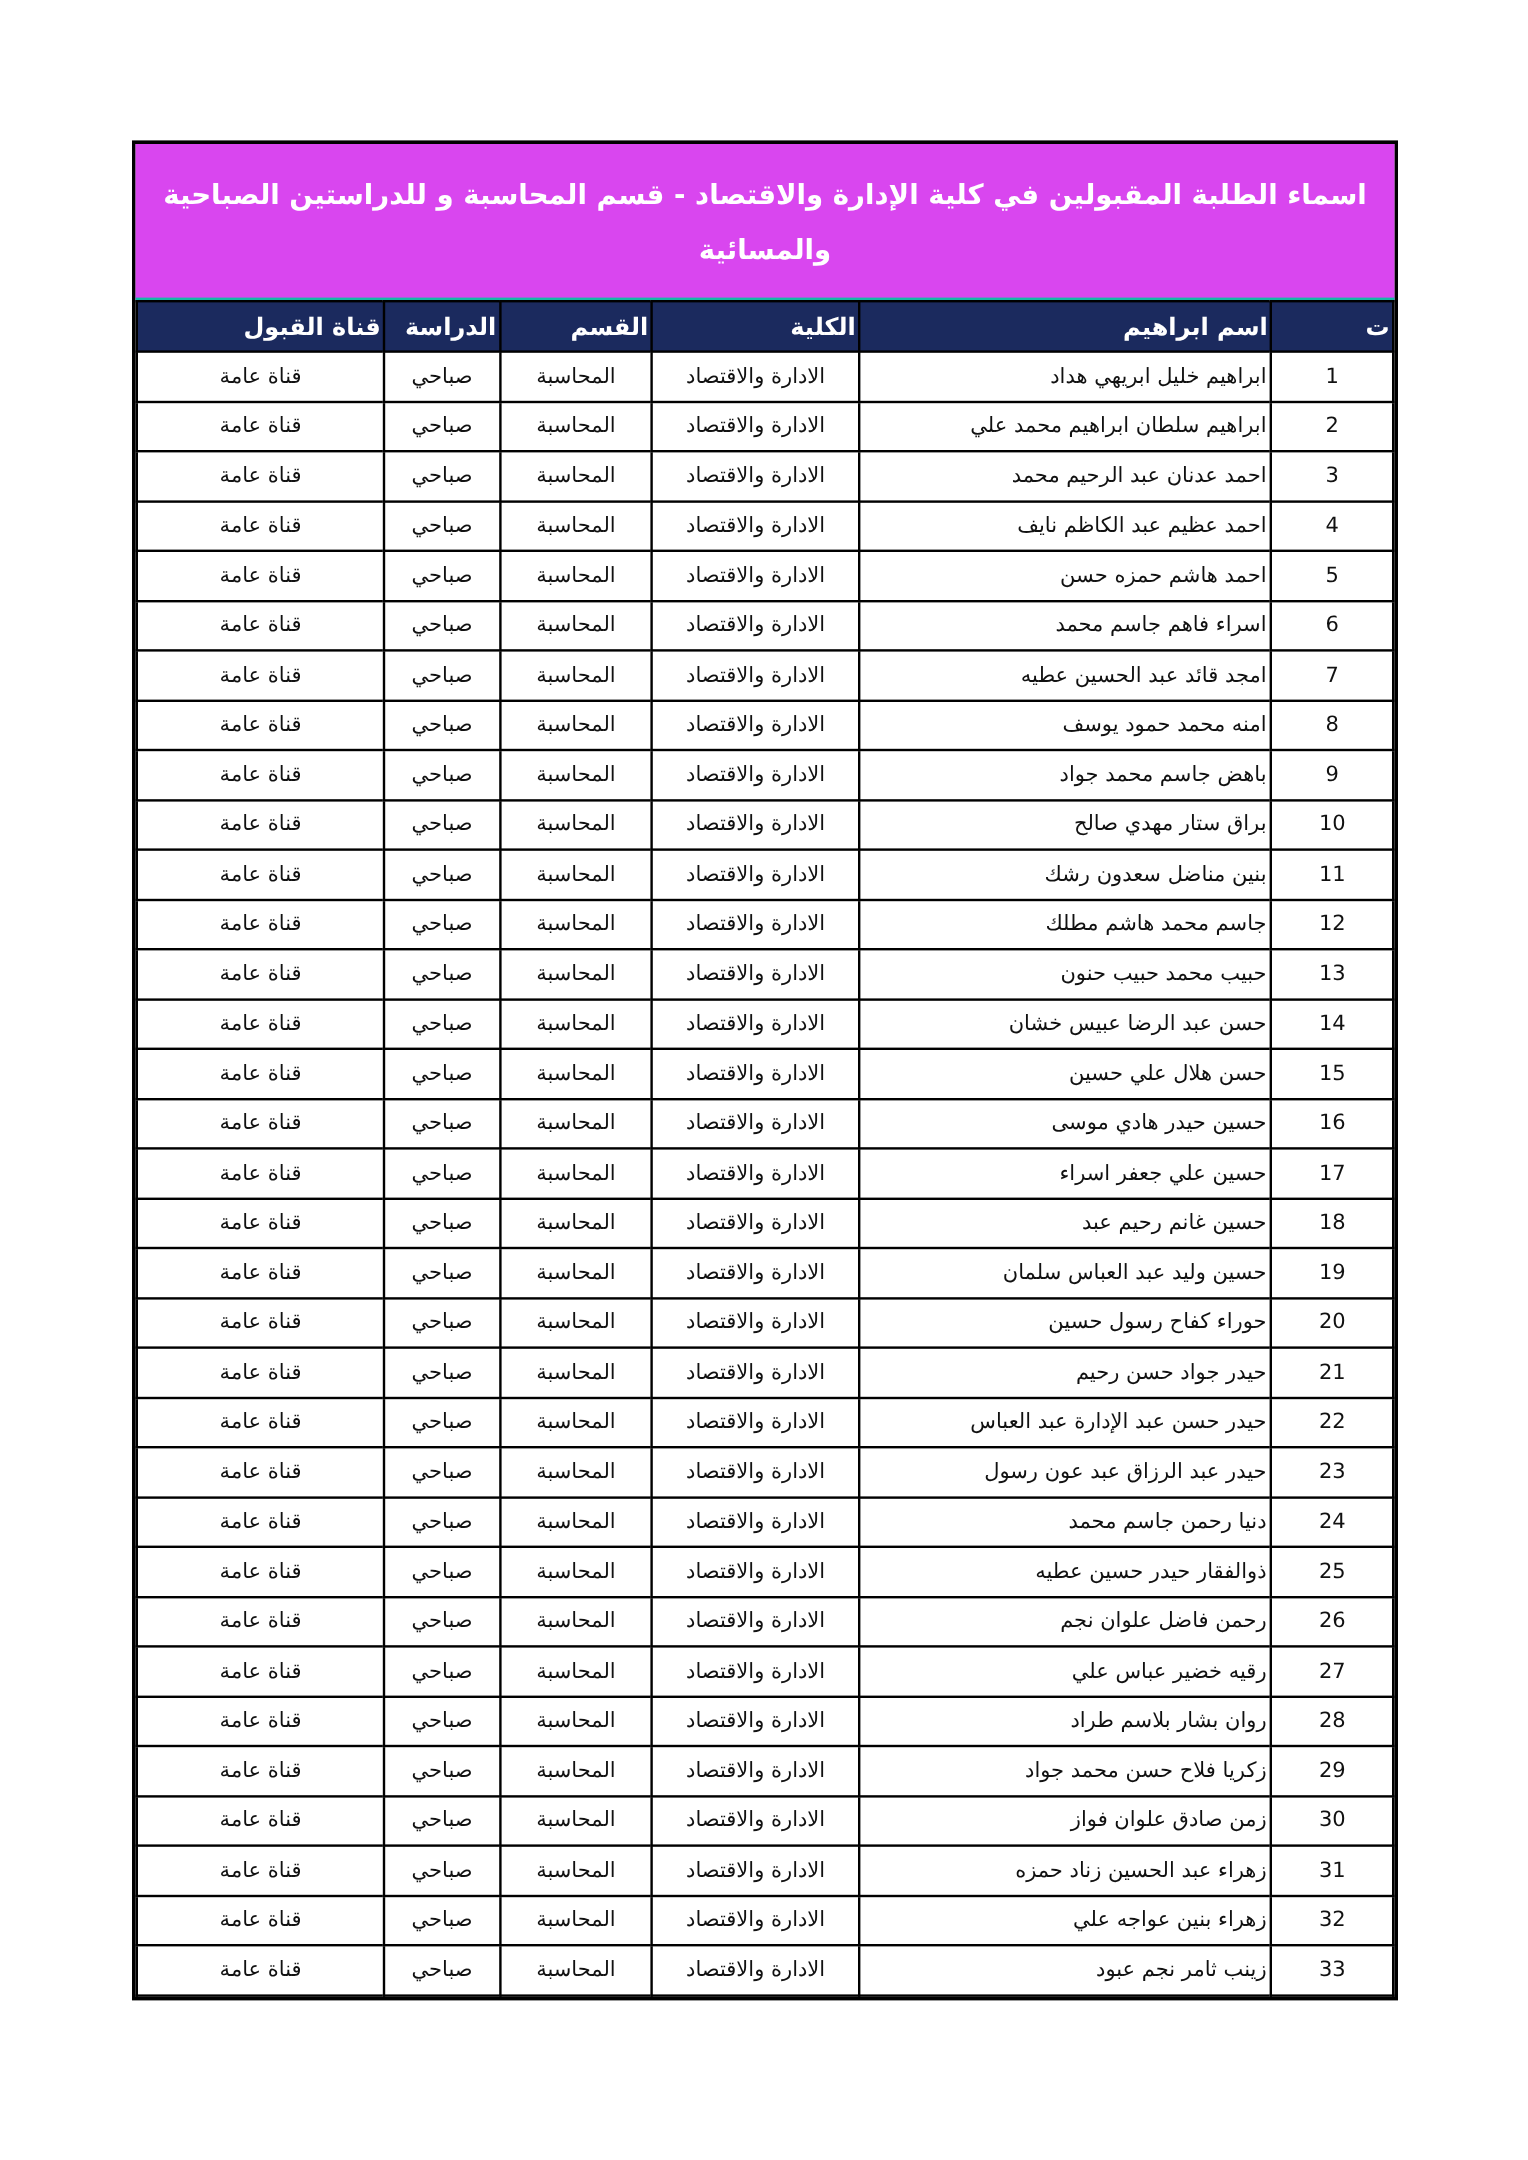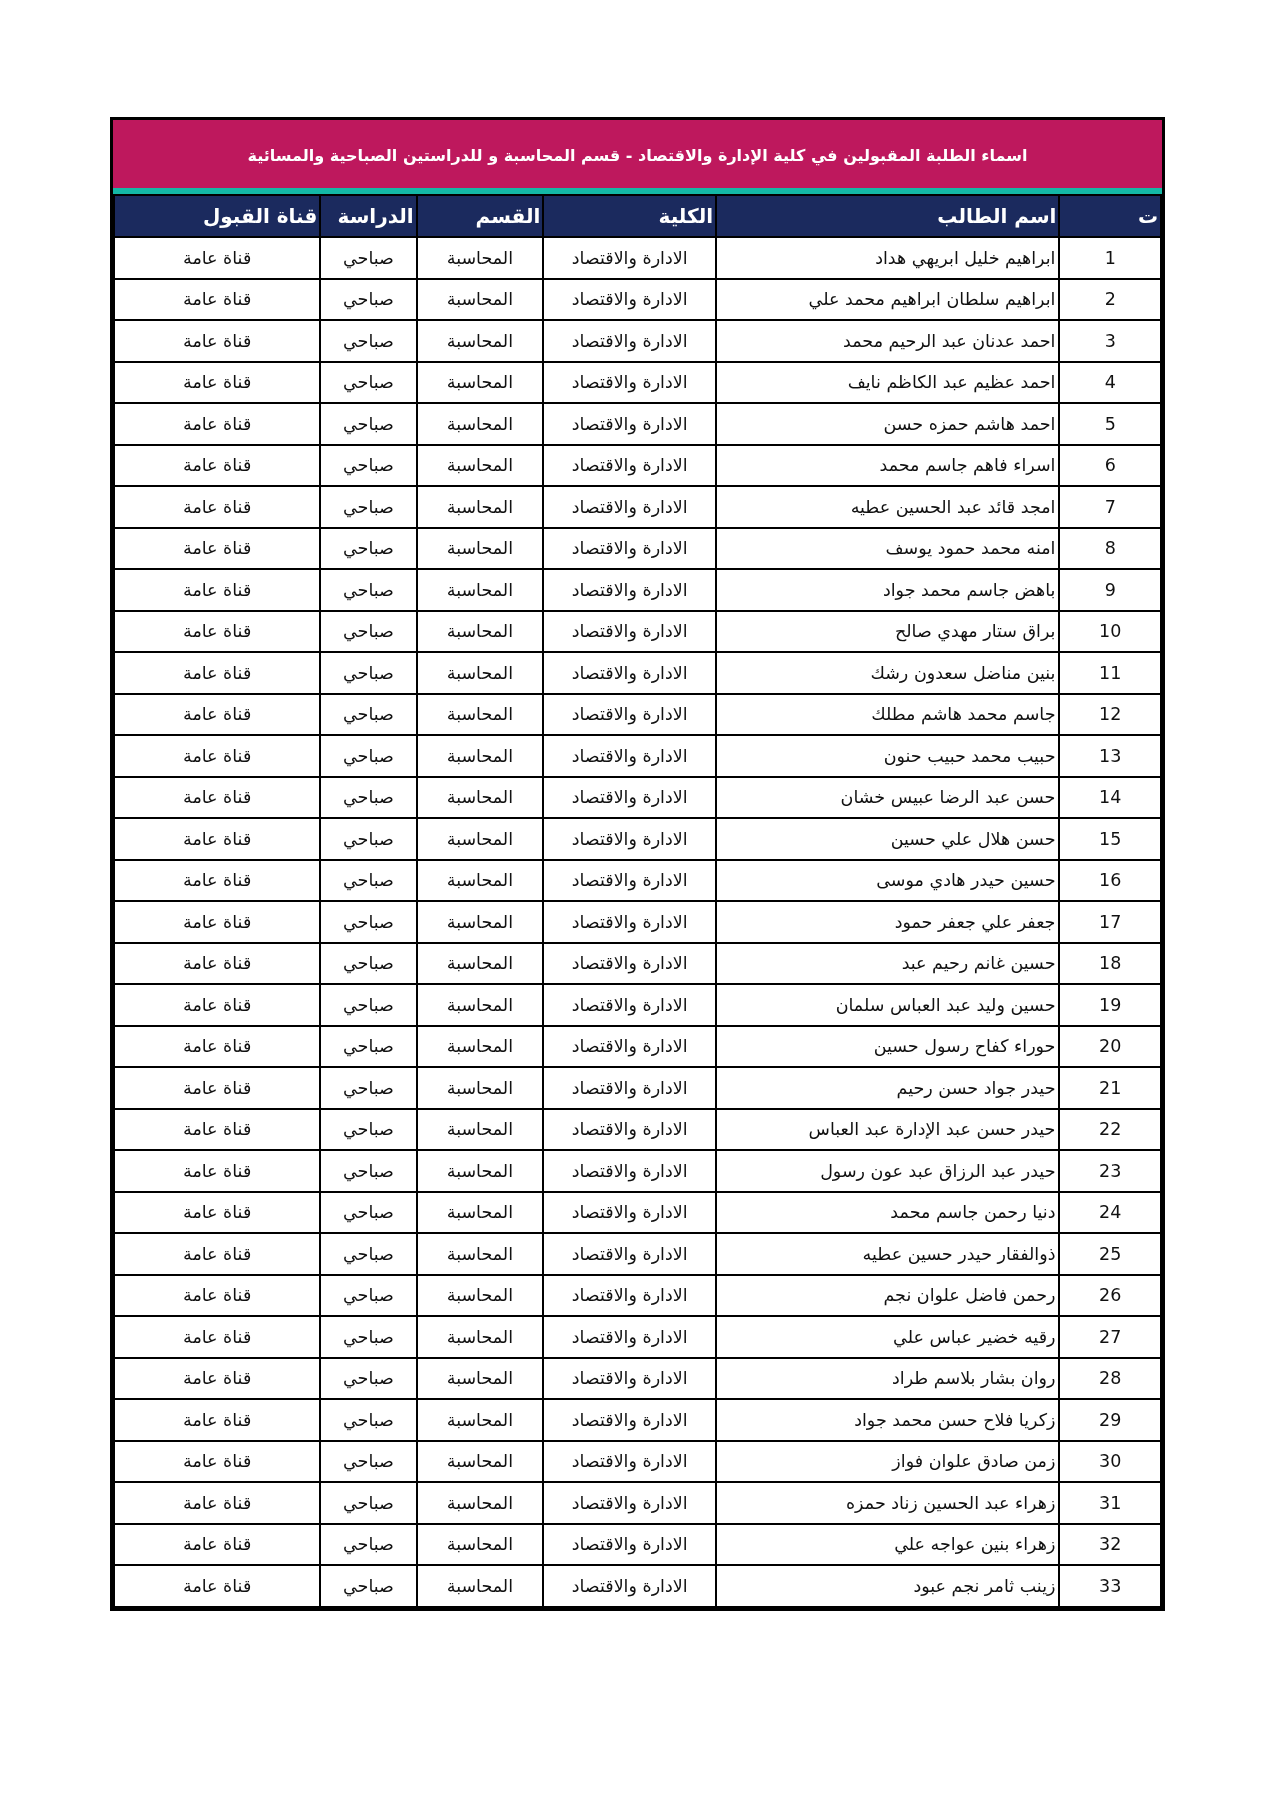--- a/index.html
+++ b/index.html
@@ -18,27 +18,27 @@
   .doc-table-wrap {
     position: absolute;
     left: 110px;
     top: 117px;
     width: 1055px;
     border: 3px solid #000000;
     box-sizing: border-box;
     direction: rtl;
   }
   .title-block {
-    background: #be185d;
+    background: #d946ef;
     color: #ffffff;
     text-align: center;
     font-weight: bold;
-    font-size: 16px;
+    font-size: 23px;
     padding: 20px 14px 16px 14px;
-    border-bottom: 6px solid #14b8a6;
+    border-bottom: 2px solid #14b8a6;
     direction: rtl;
   }
   .title-block .t-line {
     line-height: 2.0;
   }
   table.students {
     width: 100%;
     border-collapse: collapse;
     table-layout: fixed;
     direction: rtl;
@@ -92,21 +92,21 @@
         <col class="w-index">
         <col class="w-name">
         <col class="w-college">
         <col class="w-dept">
         <col class="w-study">
         <col class="w-channel">
       </colgroup>
       <thead>
         <tr>
           <th>ت</th>
-          <th>اسم الطالب</th>
+          <th>اسم ابراهيم</th>
           <th>الكلية</th>
           <th>القسم</th>
           <th>الدراسة</th>
           <th>قناة القبول</th>
         </tr>
       </thead>
       <tbody>
   <tr>
     <td class="c-index">1</td>
     <td class="c-name">ابراهيم خليل ابريهي هداد</td>
@@ -246,21 +246,21 @@
     <td class="c-index">16</td>
     <td class="c-name">حسين حيدر هادي موسى</td>
     <td class="c-college">الادارة والاقتصاد</td>
     <td class="c-dept">المحاسبة</td>
     <td class="c-study">صباحي</td>
     <td class="c-channel">قناة عامة</td>
   </tr>
 
   <tr>
     <td class="c-index">17</td>
-    <td class="c-name">جعفر علي جعفر حمود</td>
+    <td class="c-name">حسين علي جعفر اسراء</td>
     <td class="c-college">الادارة والاقتصاد</td>
     <td class="c-dept">المحاسبة</td>
     <td class="c-study">صباحي</td>
     <td class="c-channel">قناة عامة</td>
   </tr>
 
   <tr>
     <td class="c-index">18</td>
     <td class="c-name">حسين غانم رحيم عبد</td>
     <td class="c-college">الادارة والاقتصاد</td>

